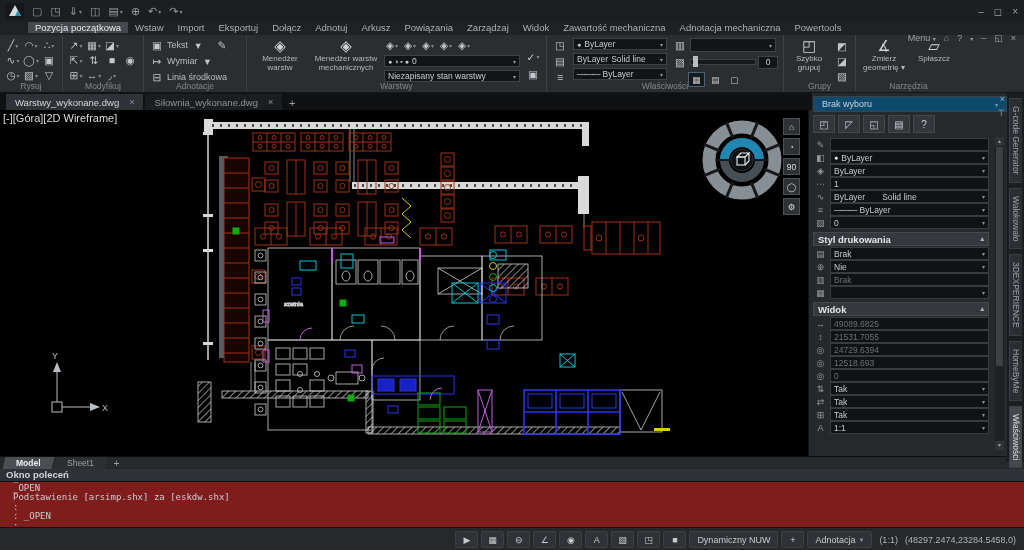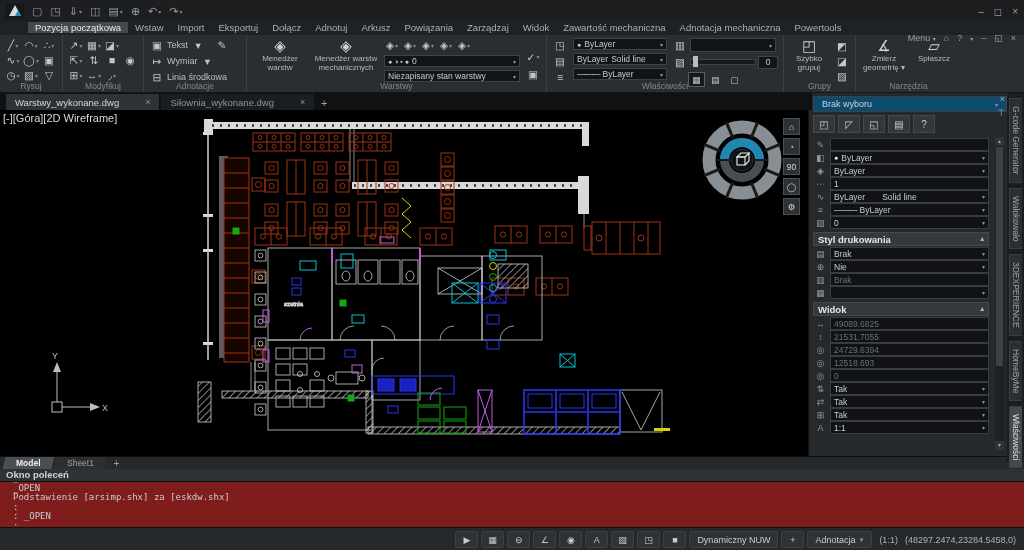--- a/index.html
+++ b/index.html
@@ -33,21 +33,21 @@
   .bigbtn .blb{font-size:8px;line-height:9px;text-align:center;color:#b4b9bd;}
   .combo{background:#121416;border:1px solid #3e4246;height:12px;font-size:8.5px;display:flex;align-items:center;padding:0 3px;color:#c6cbd0;gap:3px;}
   .combo .arr{margin-left:auto;font-size:6px;color:#8e9397;}
   .slider{position:relative;width:64px;height:4px;background:#17191b;border:1px solid #3e4246;}
   .slider .thumb{position:absolute;left:2px;top:-4px;width:5px;height:11px;background:#b9bec2;}
   .numbox{width:18px;height:11px;background:#121416;border:1px solid #3e4246;font-size:8.5px;display:flex;align-items:center;justify-content:center;color:#c6cbd0;}
   .tgl{width:15px;height:13px;display:flex;align-items:center;justify-content:center;font-size:9px;color:#c2c7cb;border:1px solid transparent;}
   .tgl.on{background:#17191b;border-color:#46637a;}
   
   .doctabs{position:absolute;top:92px;left:0;width:806px;height:18px;background:#0f1113;display:flex;align-items:flex-end;padding-left:6px;gap:2px;z-index:27;}
-  .dtab{height:16px;padding:0 9px;font-size:9.5px;display:flex;align-items:center;gap:26px;background:#1b1e20;color:#8d9296;white-space:nowrap;text-align:center;}
+  .dtab{height:16px;padding:0 9px;font-size:9.5px;display:flex;align-items:center;gap:10px;background:#1b1e20;color:#8d9296;white-space:nowrap;text-align:center;}
   .dtab.active{background:#2f3337;color:#d2d6d9;}
   .dtab .dx{font-size:9px;color:#8d9296;}
   .dplus{height:14px;width:16px;display:flex;align-items:center;justify-content:center;color:#9aa0a5;font-size:11px;}
   
   .canvas{position:absolute;top:110px;left:0;width:806px;height:346px;background:#000;}
   .vplabel{position:absolute;top:2px;left:3px;font-size:11px;color:#d8dbde;z-index:2;}
   .wheelbar{position:absolute;top:8px;left:783px;display:flex;flex-direction:column;gap:3px;z-index:3;}
   .wbtn{width:15px;height:15px;background:rgba(60,65,70,.75);border:1px solid #4a5055;color:#d6dadd;font-size:8.5px;display:flex;align-items:center;justify-content:center;}
   
   .panel{position:absolute;top:92px;left:808px;width:198px;height:364px;background:#26292c;border-left:1px solid #101214;z-index:26;}

